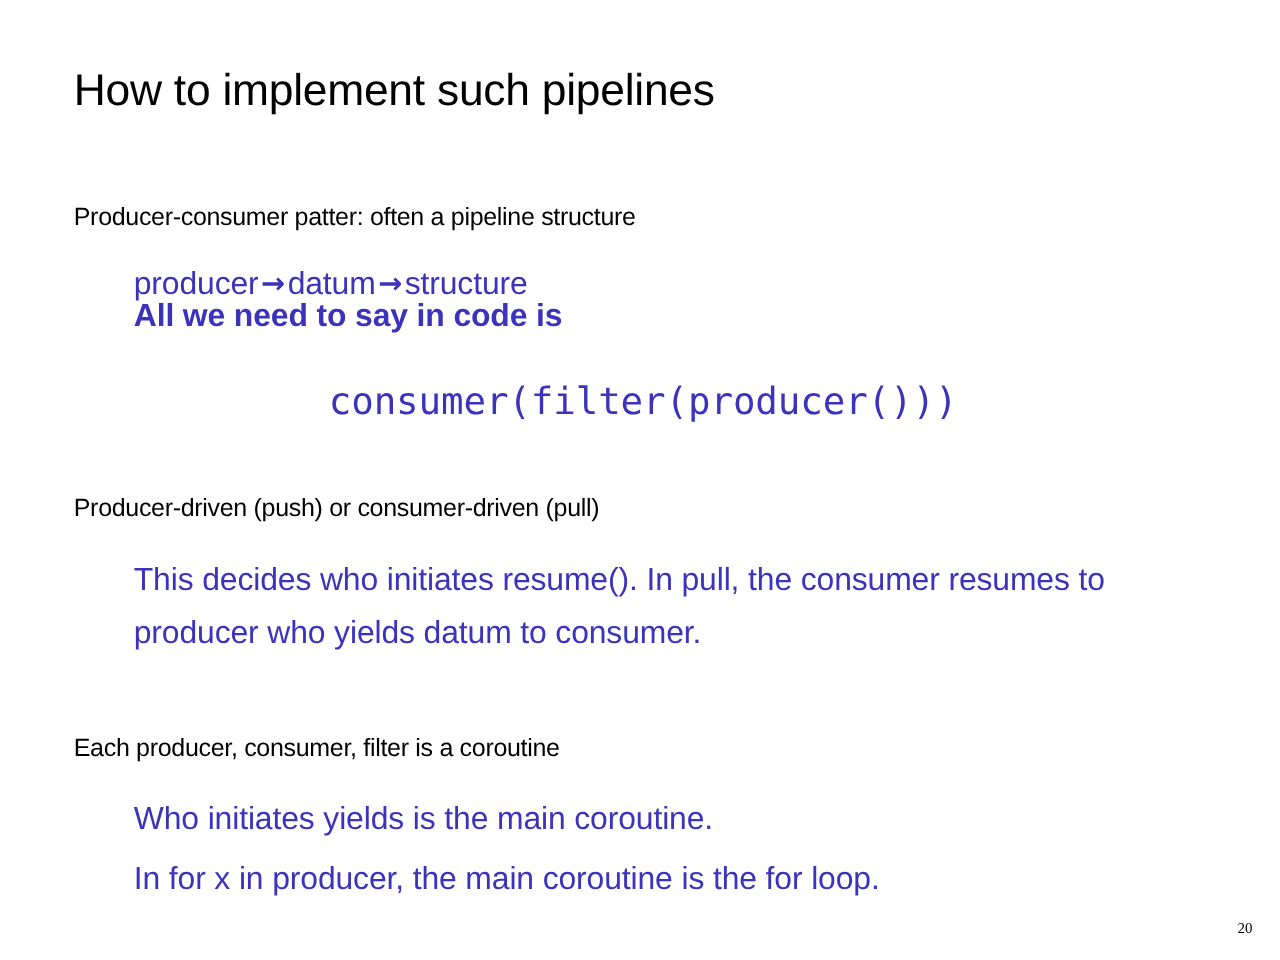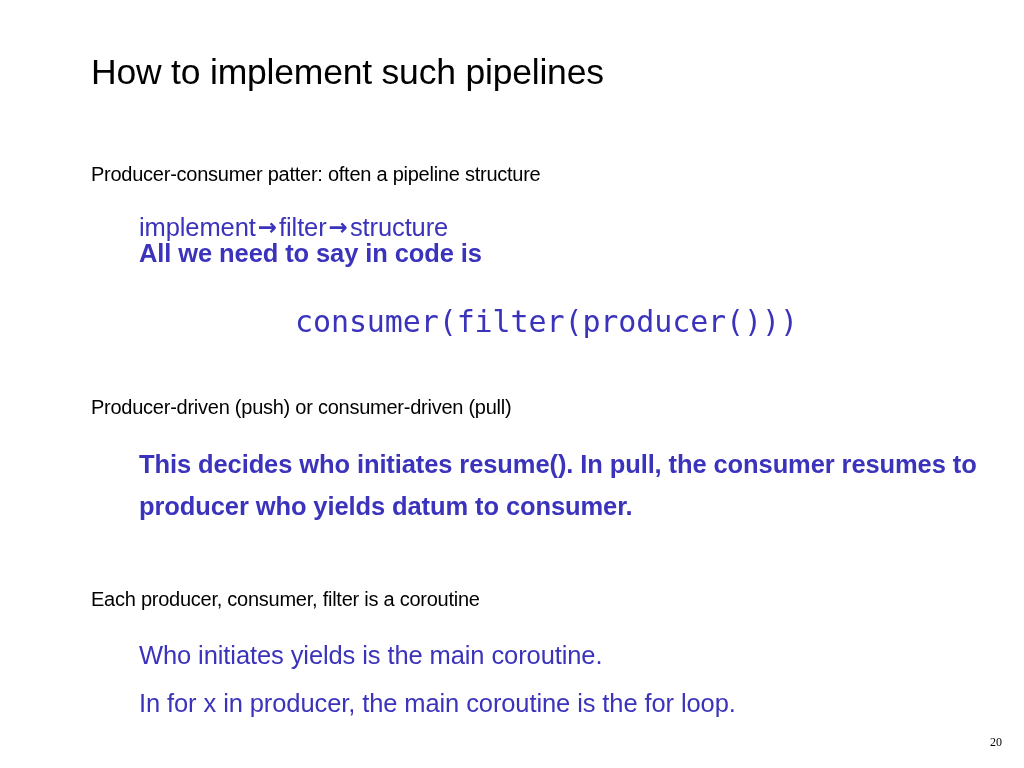--- a/index.html
+++ b/index.html
@@ -13,21 +13,20 @@
     position: relative;
     overflow: hidden;
     font-family: "Liberation Sans", "DejaVu Sans", sans-serif;
     -webkit-font-smoothing: antialiased;
   }
 
   .slide {
     position: absolute;
     inset: 0;
     background: #ffffff;
-    margin-left: 32px;
   }
 
   
   .slide-title {
     position: absolute;
     left: 59px;
     top: 50px;
     width: 920px;
     font-size: 35.5px;
     line-height: 44px;
@@ -92,21 +91,21 @@
     transform: translateY(-1px);
     padding: 0 2px;
   }
 
   
   #line-pc          { top: 155px; }
   #line-pipeline    { top: 206px; }
   #line-allweneed   { top: 232px; font-weight: bold; }
   #line-code        { top: 305px; }
   #line-pushpull    { top: 388px; }
-  #line-decides     { top: 443px; font-weight: bold; }
+  #line-decides     { top: 443px; }
   #line-coroutine   { top: 580px; }
   #line-whoinit     { top: 634px; }
   #line-forx        { top: 682px; }
 
   
   .page-number {
     position: absolute;
     right: 22px;
     bottom: 16px;
     font-family: "Liberation Serif", "DejaVu Serif", serif;
@@ -119,21 +118,21 @@
 <body>
 
 <div class="slide">
 
   <div class="slide-title">How to implement such pipelines</div>
 
   <div class="body-block">
 
     <div class="lvl1" id="line-pc">Producer-consumer patter: often a pipeline structure</div>
 
-    <div class="lvl2 nowrap" id="line-pipeline"><span>implement</span><span class="arrow">→</span><span>filter</span><span class="arrow">→</span><span>structure</span></div>
+    <div class="lvl2 nowrap" id="line-pipeline"><span>producer</span><span class="arrow">→</span><span>datum</span><span class="arrow">→</span><span>structure</span></div>
 
     <div class="lvl2 nowrap" id="line-allweneed">All we need to say in code is</div>
 
     <div class="code-line" id="line-code">consumer(filter(producer()))</div>
 
     <div class="lvl1" id="line-pushpull">Producer-driven (push) or consumer-driven (pull)</div>
 
     <div class="lvl2" id="line-decides">This decides who initiates resume().  In pull, the consumer resumes to producer who yields datum to consumer.</div>
 
     <div class="lvl1" id="line-coroutine">Each producer, consumer, filter is a coroutine</div>

